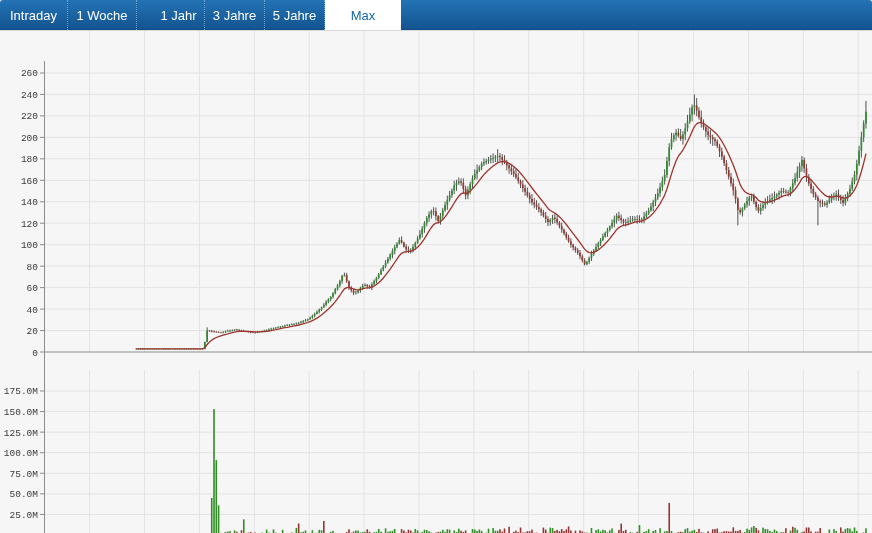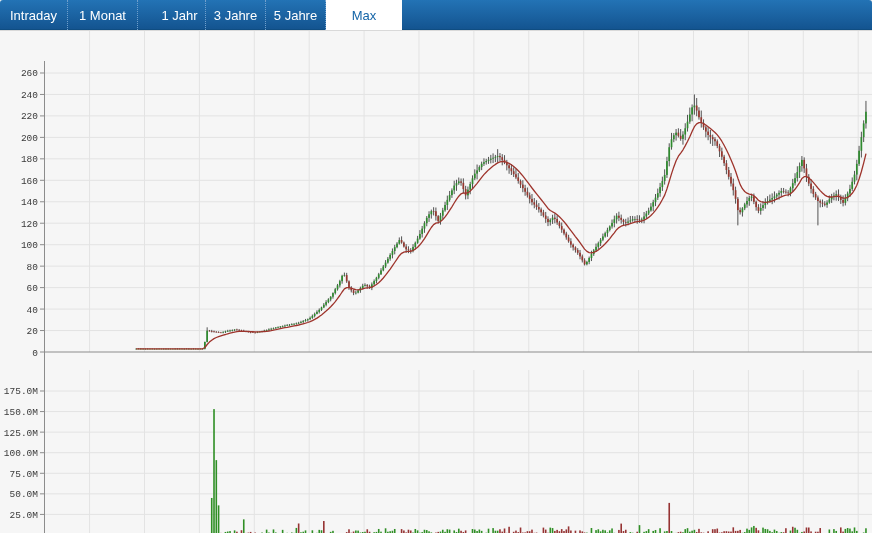--- a/index.html
+++ b/index.html
@@ -13,21 +13,21 @@
   .tab.active{background:#ffffff;color:#1565a8;border-right:none;box-shadow:none;}
   .chart-wrap{position:absolute;top:30px;left:0;}
   svg text{font-family:"Liberation Mono","DejaVu Sans Mono",monospace;font-size:9.5px;fill:#3a3a3a;}
 </style>
 </head>
 <body>
 
 <div class="app">
   <nav class="tabs" id="tabs">
       <button class="tab" style="width: 68px;">Intraday</button>
-      <button class="tab" style="width: 70px;">1 Monat</button>
+      <button class="tab" style="width: 69px;">1 Woche</button>
       <button class="tab" style="width: 52px; margin-left: 16px;">1 Jahr</button>
       <button class="tab" style="width: 60px;">3 Jahre</button>
       <button class="tab" style="width: 60px;">5 Jahre</button>
       <button class="tab active" style="width: 76px;">Max</button>
     </nav>
   <div class="chart-wrap">
     <svg id="chart" width="872" height="503">
         <rect x="0" y="0" width="872" height="503" fill="#f6f6f6"></rect>
         <line x1="0" y1="0.5" x2="872" y2="0.5" stroke="#d9d9d9" stroke-width="1"></line>
         <g>

